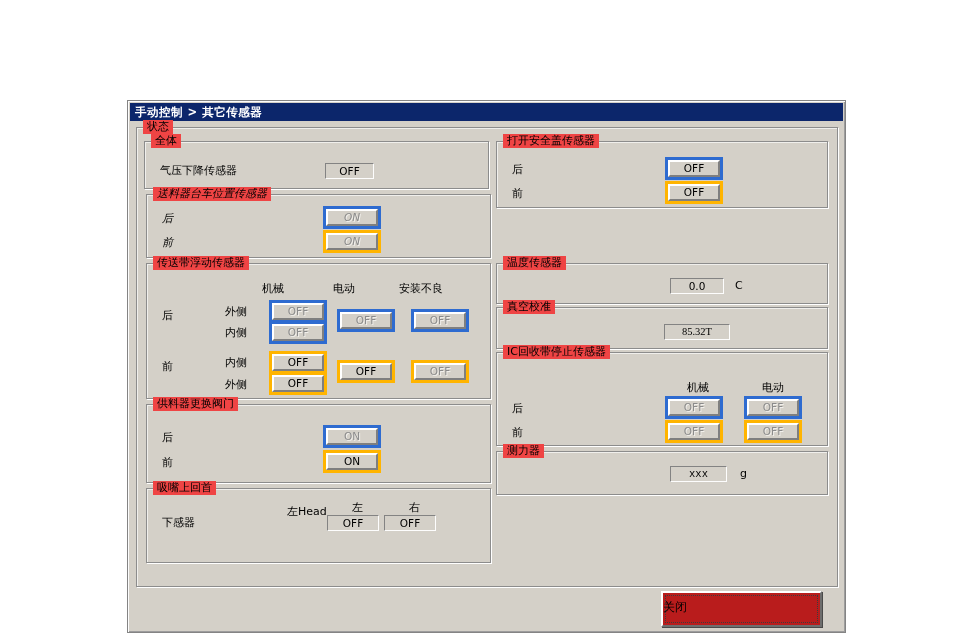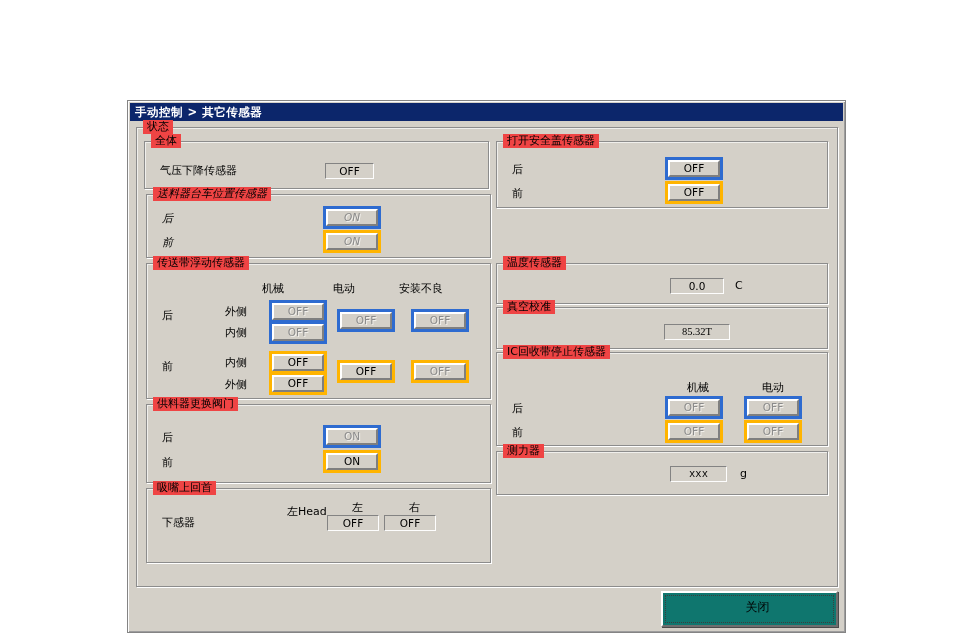--- a/index.html
+++ b/index.html
@@ -35,25 +35,25 @@
     width:48px;height:13px;line-height:13px;font-size:10.5px;text-align:center;
     background:#d4d0c8;border:2px solid;border-color:#ffffff #7f7f7f #7f7f7f #ffffff;
     color:#000;
   }
   .dis{color:#8b8b8b;text-shadow:1px 1px 0 #f2f0ec;}
   .disp{
     position:absolute;height:14px;line-height:14px;font-size:10.5px;text-align:center;
     background:#d4d0c8;border:1px solid;border-color:#838383 #fdfdfd #fdfdfd #838383;
   }
   #close-btn{
-    left:533px;top:490px;width:157px;height:32px;background:#0f766e;
+    left:533px;top:490px;width:157px;height:32px;background:#b91c1c;
     border:2px solid;border-color:#ffffff #6e6e6e #6e6e6e #ffffff;
     box-shadow:1px 1px 0 #4a4a4a;
-    font-size:12px;text-align:center;line-height:28px;
-    outline:1px dotted #3c3c3c;outline-offset:-5px;cursor:default;padding-left:16px;
+    font-size:12px;line-height:28px;
+    outline:1px dotted #3c3c3c;outline-offset:-5px;cursor:default;
   }
 </style>
 </head>
 <body>
 
 <div id="dialog" class="abs">
 
   <div id="titlebar" class="abs">
     <span>手动控制 &gt; 其它传感器</span>
   </div>

